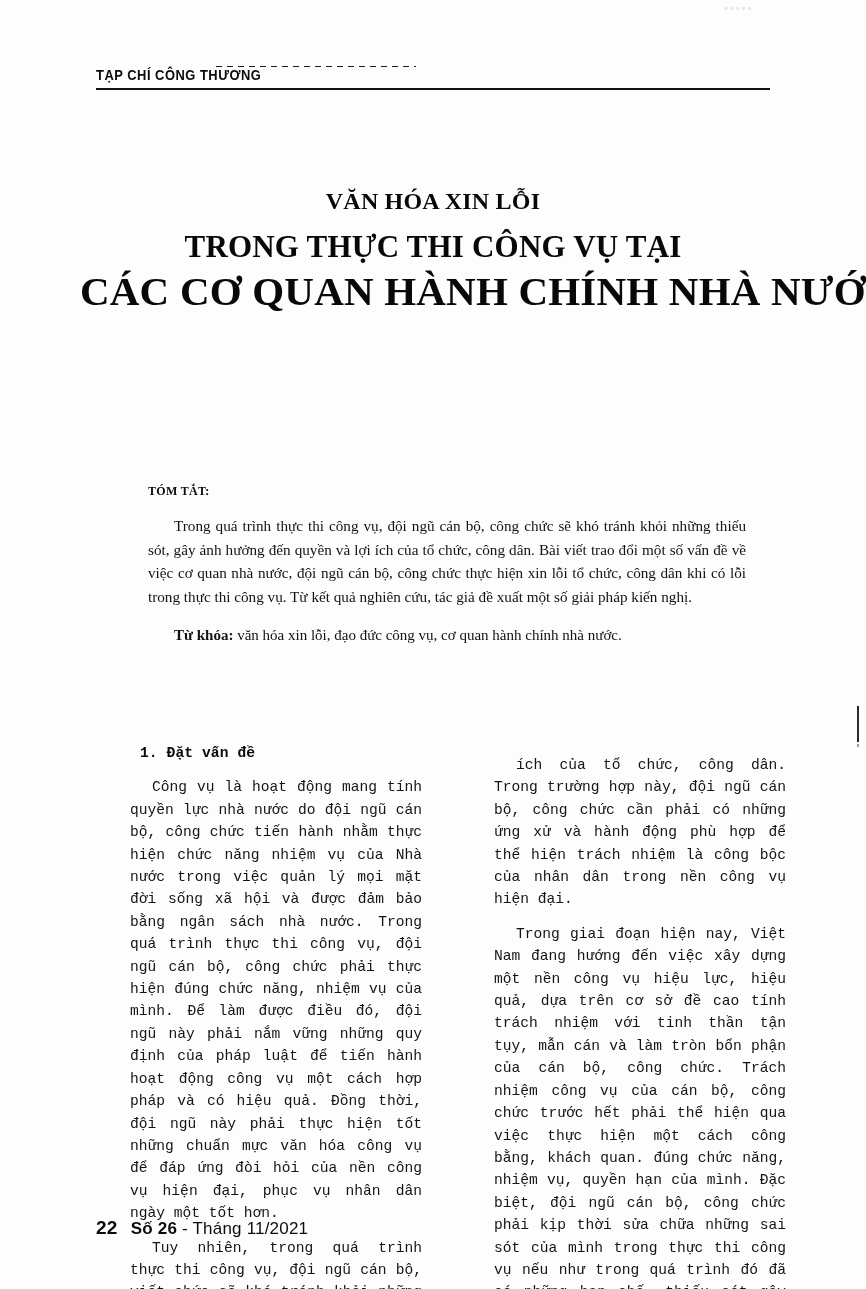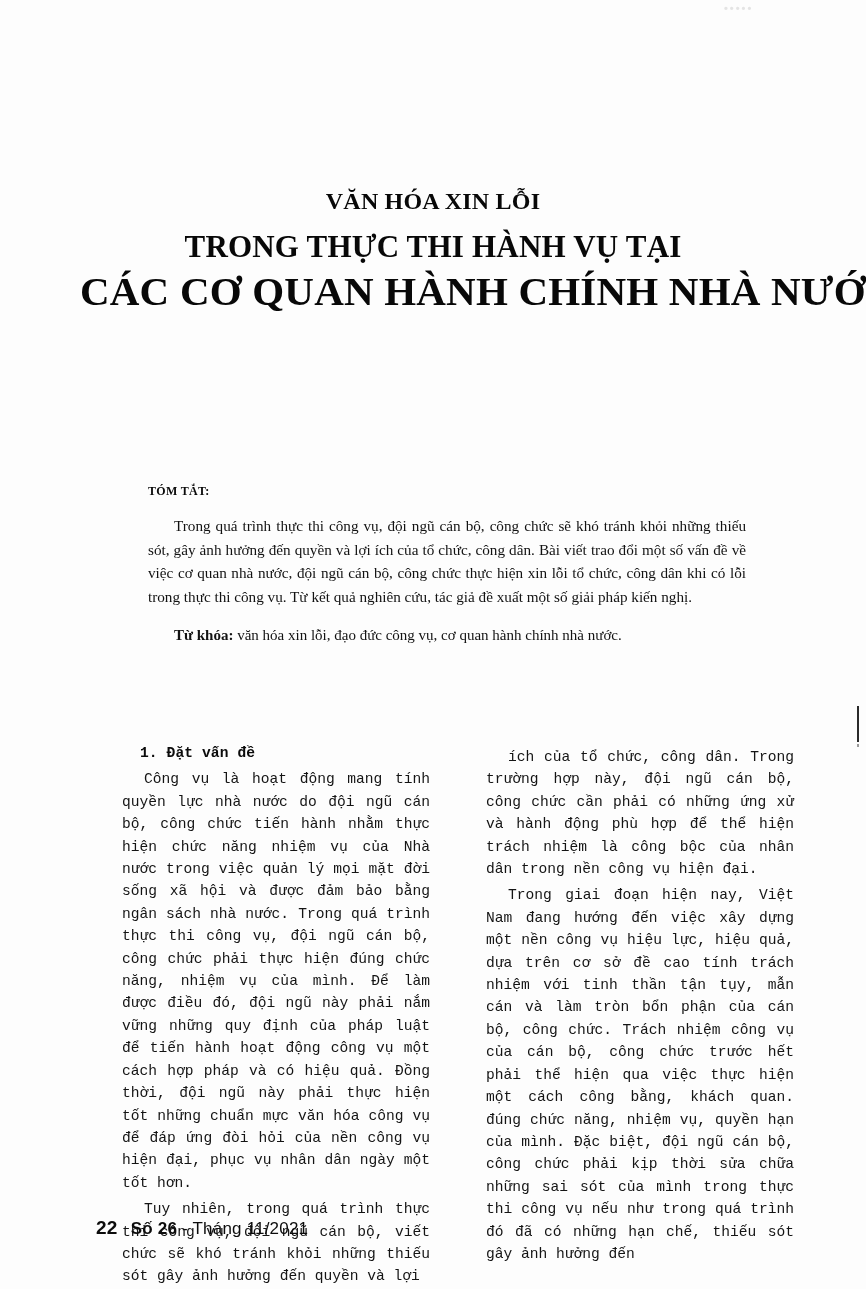--- a/index.html
+++ b/index.html
@@ -177,21 +177,21 @@
     margin: 0 0 1px 0;
     text-indent: 22px;
     color: #0b0b0b;
     letter-spacing: 0.1px;
   }
   .para {
     font-size: 14.6px;
     line-height: 22.4px;
     text-align: justify;
     text-indent: 22px;
-    margin: 4px;
+    margin: 12px;
     color: #141414;
     hyphens: none;
   }
 
   
   .footer {
     position: absolute;
     bottom: 50px;
     left: 96px;
     font-family: "Liberation Sans", "DejaVu Sans", sans-serif;
@@ -218,24 +218,30 @@
 </head>
 <body>
 
 <div class="page">
 
   <div class="scan-artifact-top">•••••</div>
 
   <div class="edge-tick"></div>
   <div class="edge-tick lower"></div>
 
+  <div class="masthead">
+    <div class="masthead-title">TẠP CHÍ CÔNG THƯƠNG</div>
+    <div class="masthead-rule">
+      <div class="masthead-rule-ghost"></div>
+    </div>
+  </div>
 
   <h1 class="article-title">
     <span class="tline l1">VĂN HÓA XIN LỖI</span>
-    <span class="tline l2">TRONG THỰC THI HÀNH VỤ TẠI</span>
+    <span class="tline l2">TRONG THỰC THI CÔNG VỤ TẠI</span>
     <span class="tline l3">CÁC CƠ QUAN HÀNH CHÍNH NHÀ NƯỚC</span>
   </h1>
 
 
   <section class="abstract">
     <div class="abstract-heading">TÓM TẮT:</div>
     <p class="abstract-body">Trong quá trình thực thi công vụ, đội ngũ cán bộ, công chức sẽ khó tránh khỏi những thiếu sót, gây ảnh hưởng đến quyền và lợi ích của tổ chức, công dân. Bài viết trao đổi một số vấn đề về việc cơ quan nhà nước, đội ngũ cán bộ, công chức thực hiện xin lỗi tổ chức, công dân khi có lỗi trong thực thi công vụ. Từ kết quả nghiên cứu, tác giả đề xuất một số giải pháp kiến nghị.</p>
     <p class="keywords"><b>Từ khóa:</b> <span>văn hóa xin lỗi, đạo đức công vụ, cơ quan hành chính nhà nước.</span></p>
   </section>
 

